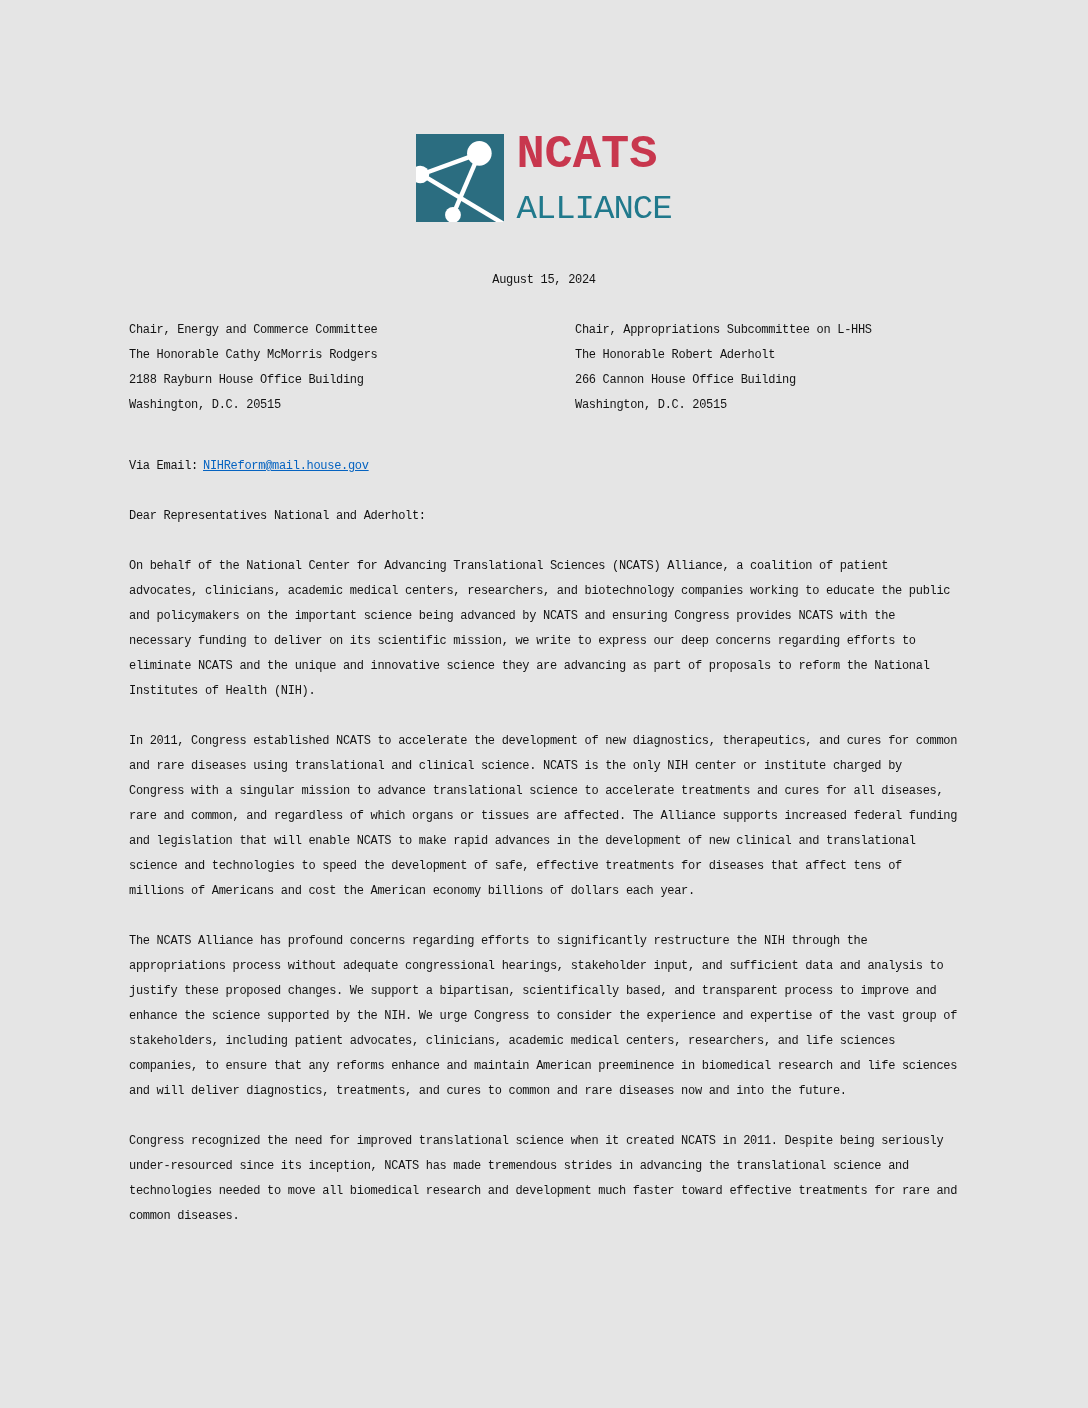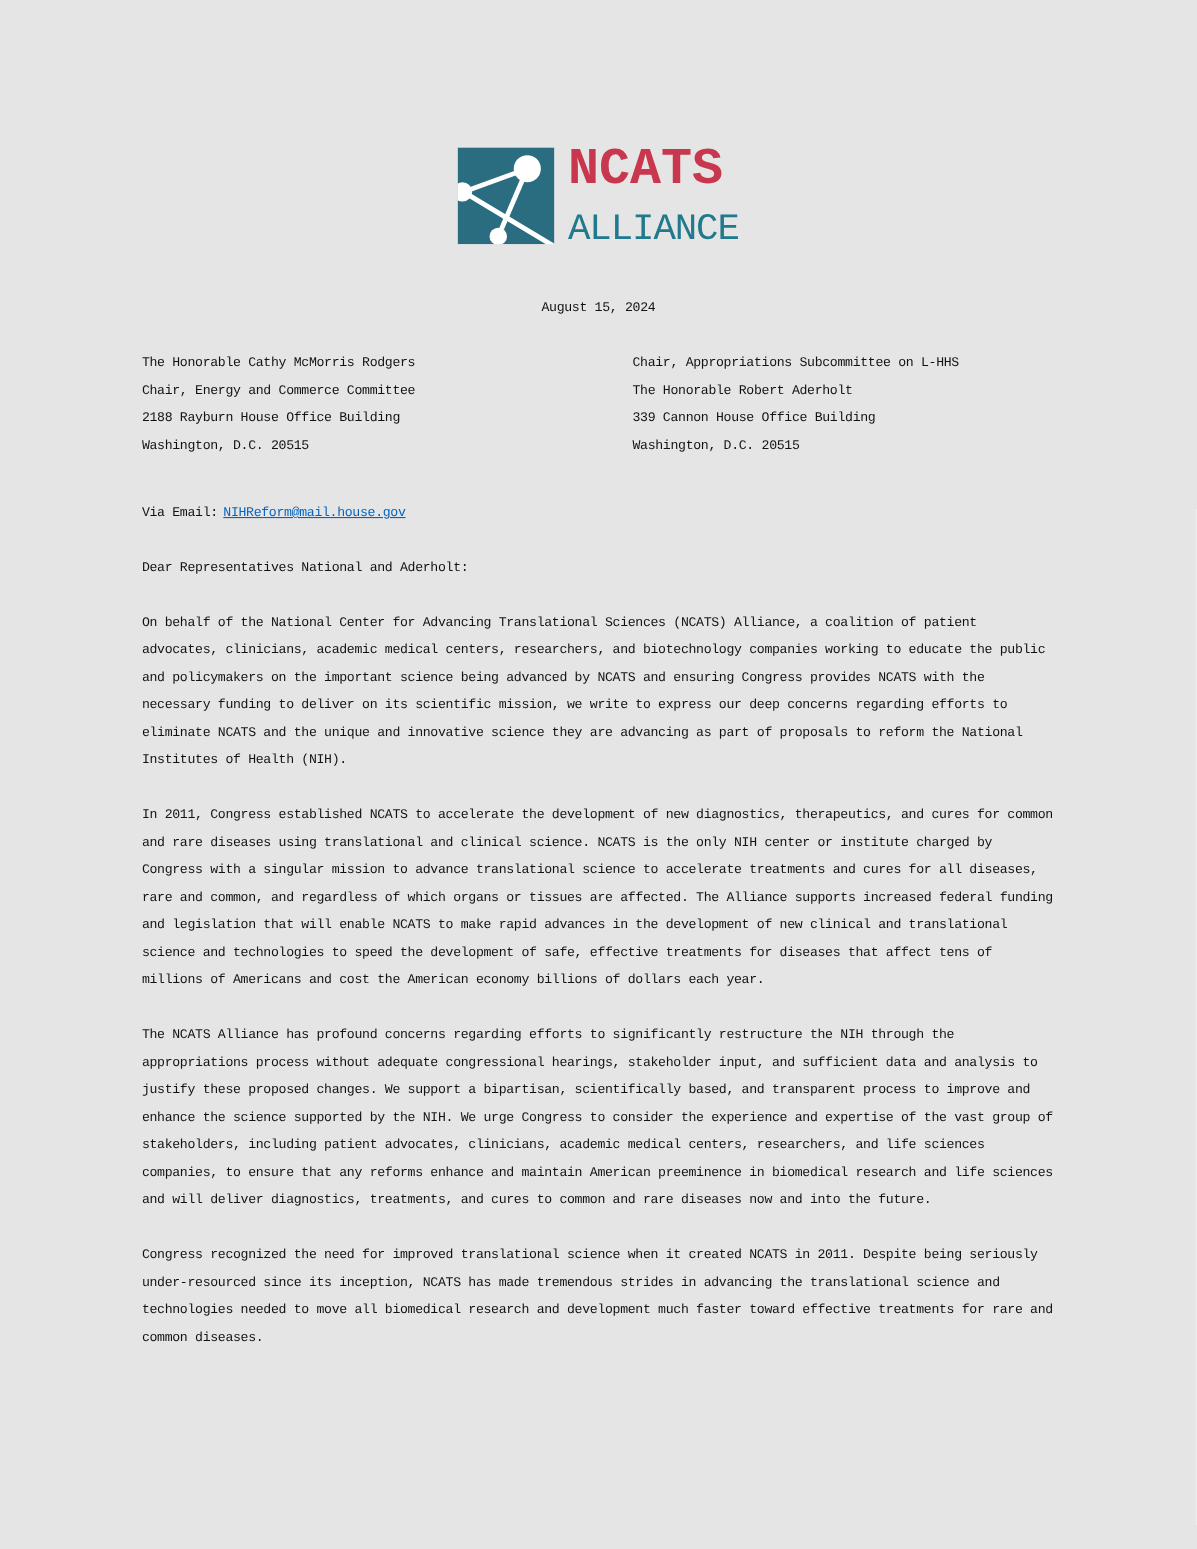--- a/index.html
+++ b/index.html
@@ -91,29 +91,29 @@
       <span class="logo-alliance">ALLIANCE</span>
     </span>
   </div>
 
   <div class="content">
 
     <div class="date">August 15, 2024</div>
 
     <div class="addresses">
       <div class="address">
+        <div>Chair, Energy and Commerce Committee</div>
         <div>The Honorable Cathy McMorris Rodgers</div>
-        <div>Chair, Energy and Commerce Committee</div>
         <div>2188 Rayburn House Office Building</div>
         <div>Washington, D.C. 20515</div>
       </div>
       <div class="address right">
         <div>Chair, Appropriations Subcommittee on L-HHS</div>
         <div>The Honorable Robert Aderholt</div>
-        <div>339 Cannon House Office Building</div>
+        <div>266 Cannon House Office Building</div>
         <div>Washington, D.C. 20515</div>
       </div>
     </div>
 
     <div class="via-email">
       <span class="label">Via Email:</span><a>NIHReform@mail.house.gov</a>
     </div>
 
     <div class="salutation">Dear Representatives National and Aderholt:</div>
 

